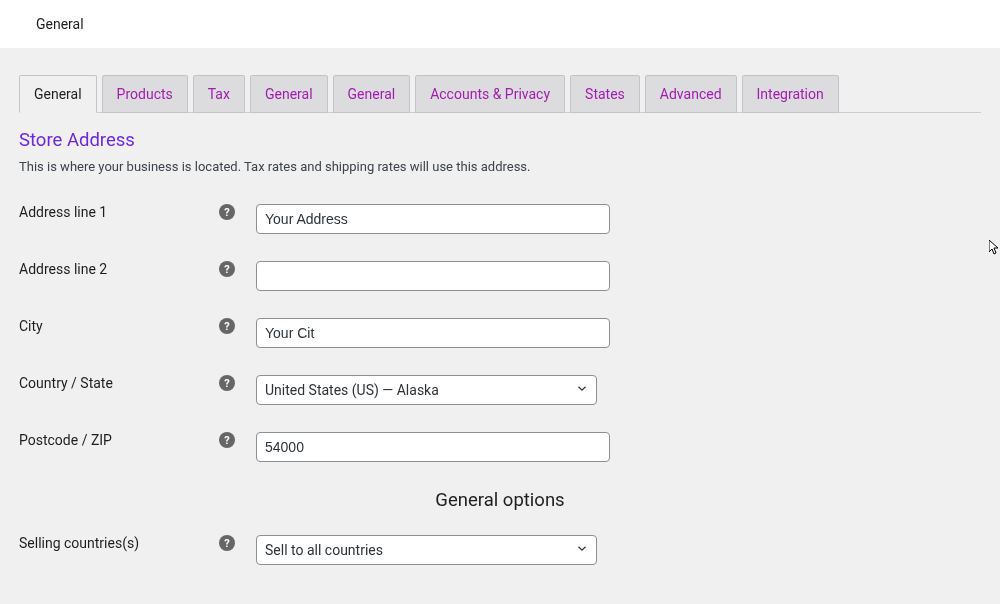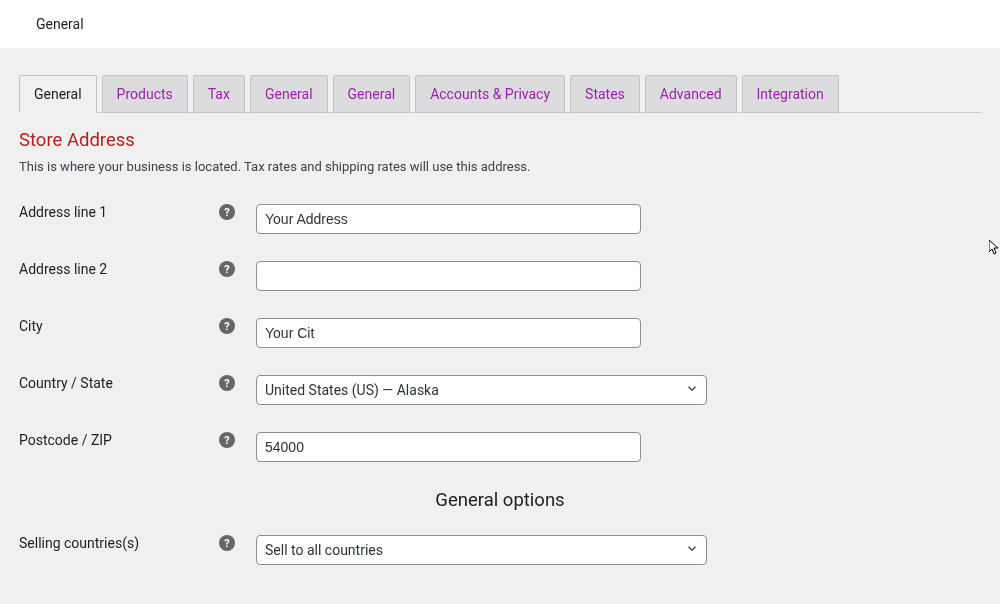--- a/index.html
+++ b/index.html
@@ -45,21 +45,21 @@
     .tab.active {
       background: #f0f0f1;
       border-bottom: 1px solid #f0f0f1;
       color: #1e1e1e;
     }
     .section-title {
       font-size: 18.5px;
       font-weight: 400;
       margin-top: 16px;
       margin-bottom: 8px;
-      color: #b91c1c;
+      color: #6d28d9;
     }
     .section-desc {
       font-size: 13px;
       color: #3c434a;
       margin-bottom: 30px;
     }
     .form-row {
       display: flex;
       align-items: flex-start;
       margin-bottom: 27px;
@@ -78,32 +78,32 @@
       font-size: 11px;
       display: inline-flex;
       align-items: center;
       justify-content: center;
       margin-right: 21px;
       font-weight: bold;
       cursor: help;
       flex-shrink: 0;
     }
     .text-input {
-      width: 385px;
+      width: 354px;
       height: 30px;
       border: 1px solid #8c8f94;
       border-radius: 4px;
       padding: 0 8px;
       font-size: 14px;
       background: #fff;
       color: #2c3338;
     }
     .select-wrap {
       position: relative;
-      width: 451px;
+      width: 341px;
     }
     .select-input {
       width: 100%;
       height: 30px;
       border: 1px solid #8c8f94;
       border-radius: 4px;
       padding: 0 28px 0 8px;
       font-size: 14px;
       background: #fff;
       color: #2c3338;

